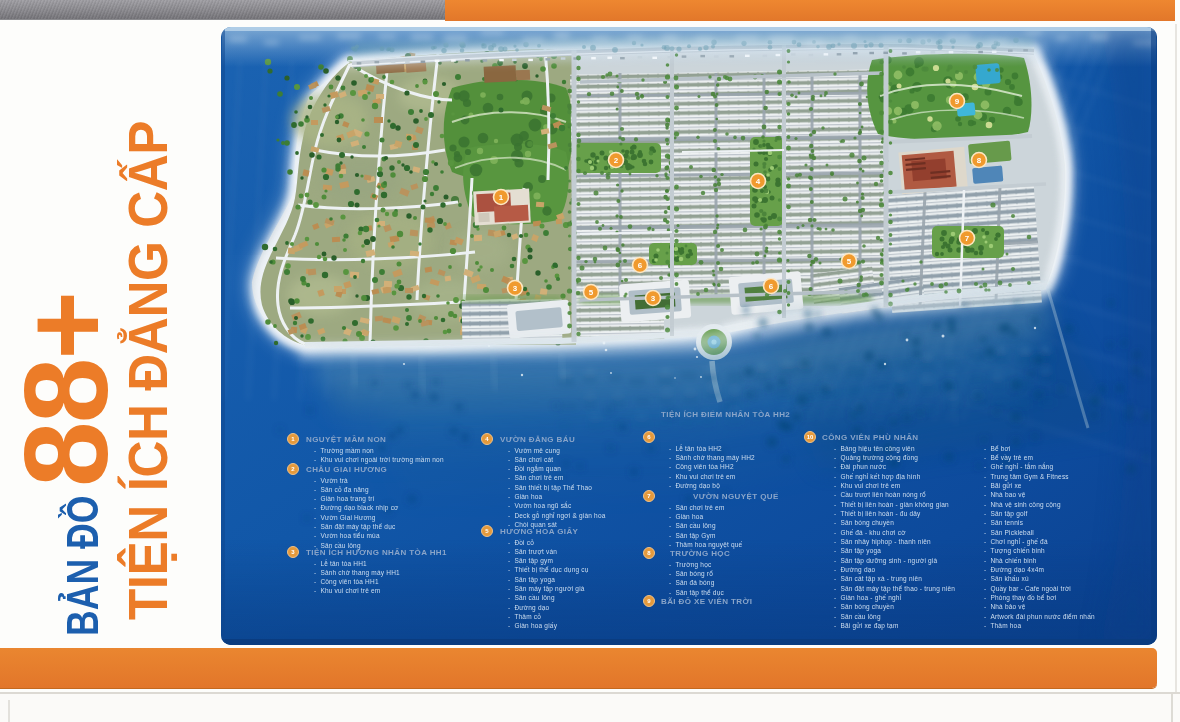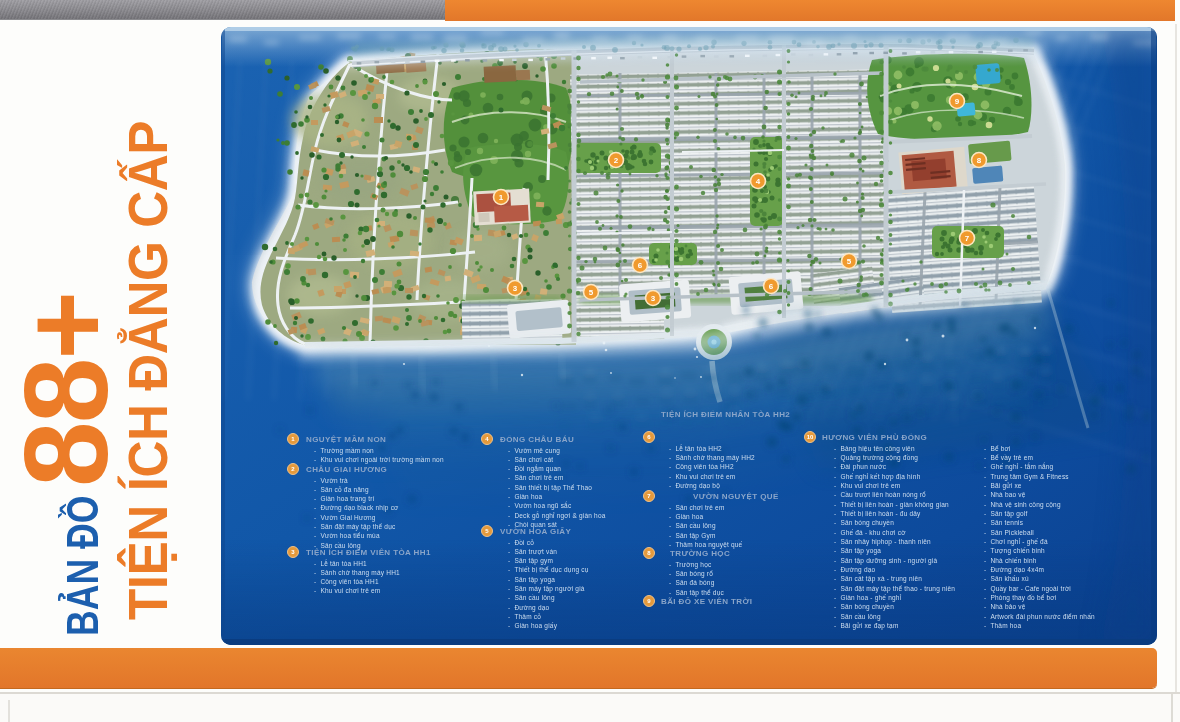--- a/index.html
+++ b/index.html
@@ -1782,38 +1782,38 @@
 <div class="lh" style="left:306px;top:465px">CHÂU GIAI HƯƠNG</div>
 <div class="li" style="left:314px;top:476.5px">-&nbsp;&nbsp;Vườn trà</div>
 <div class="li" style="left:314px;top:485.8px">-&nbsp;&nbsp;Sân cỏ đa năng</div>
 <div class="li" style="left:314px;top:495.1px">-&nbsp;&nbsp;Giàn hoa trang trí</div>
 <div class="li" style="left:314px;top:504.40000000000003px">-&nbsp;&nbsp;Đường dạo black nhịp cơ</div>
 <div class="li" style="left:314px;top:513.7px">-&nbsp;&nbsp;Vườn Giai Hương</div>
 <div class="li" style="left:314px;top:523.0px">-&nbsp;&nbsp;Sân đặt máy tập thể dục</div>
 <div class="li" style="left:314px;top:532.3px">-&nbsp;&nbsp;Vườn hoa tiểu mùa</div>
 <div class="li" style="left:314px;top:541.5999999999999px">-&nbsp;&nbsp;Sân cầu lông</div>
 <div class="lic" style="left:287px;top:546px">3</div>
-<div class="lh" style="left:306px;top:548px">TIỆN ÍCH ĐIỂM VIÊN TÒA HH1</div>
+<div class="lh" style="left:306px;top:548px">TIỆN ÍCH HƯƠNG NHẤN TÒA HH1</div>
 <div class="li" style="left:314px;top:559.5px">-&nbsp;&nbsp;Lễ tân tòa HH1</div>
 <div class="li" style="left:314px;top:568.8px">-&nbsp;&nbsp;Sảnh chờ thang máy HH1</div>
 <div class="li" style="left:314px;top:578.0999999999999px">-&nbsp;&nbsp;Công viên tòa HH1</div>
 <div class="li" style="left:314px;top:587.3999999999999px">-&nbsp;&nbsp;Khu vui chơi trẻ em</div>
 <div class="lic" style="left:481px;top:433px">4</div>
-<div class="lh" style="left:500px;top:435px">ĐỔNG CHÂU BÁU</div>
+<div class="lh" style="left:500px;top:435px">VƯỜN ĐẲNG BÁU</div>
 <div class="li" style="left:508px;top:446.5px">-&nbsp;&nbsp;Vườn mê cung</div>
 <div class="li" style="left:508px;top:455.8px">-&nbsp;&nbsp;Sân chơi cát</div>
 <div class="li" style="left:508px;top:465.1px">-&nbsp;&nbsp;Đồi ngắm quan</div>
 <div class="li" style="left:508px;top:474.40000000000003px">-&nbsp;&nbsp;Sân chơi trẻ em</div>
 <div class="li" style="left:508px;top:483.70000000000005px">-&nbsp;&nbsp;Sân thiết bị tập Thể Thao</div>
 <div class="li" style="left:508px;top:493.00000000000006px">-&nbsp;&nbsp;Giàn hoa</div>
 <div class="li" style="left:508px;top:502.30000000000007px">-&nbsp;&nbsp;Vườn hoa ngũ sắc</div>
 <div class="li" style="left:508px;top:511.6000000000001px">-&nbsp;&nbsp;Deck gỗ nghỉ ngơi &amp; giàn hoa</div>
 <div class="li" style="left:508px;top:520.9000000000001px">-&nbsp;&nbsp;Chòi quan sát</div>
 <div class="lic" style="left:481px;top:525px">5</div>
-<div class="lh" style="left:500px;top:527px">VƯỜN HOA GIẤY</div>
+<div class="lh" style="left:500px;top:527px">HƯƠNG HOA GIẤY</div>
 <div class="li" style="left:508px;top:538.5px">-&nbsp;&nbsp;Đồi cỏ</div>
 <div class="li" style="left:508px;top:547.8px">-&nbsp;&nbsp;Sân trượt ván</div>
 <div class="li" style="left:508px;top:557.0999999999999px">-&nbsp;&nbsp;Sân tập gym</div>
 <div class="li" style="left:508px;top:566.3999999999999px">-&nbsp;&nbsp;Thiết bị thể dục dụng cụ</div>
 <div class="li" style="left:508px;top:575.6999999999998px">-&nbsp;&nbsp;Sân tập yoga</div>
 <div class="li" style="left:508px;top:584.9999999999998px">-&nbsp;&nbsp;Sân máy tập người già</div>
 <div class="li" style="left:508px;top:594.2999999999997px">-&nbsp;&nbsp;Sân cầu lông</div>
 <div class="li" style="left:508px;top:603.5999999999997px">-&nbsp;&nbsp;Đường dạo</div>
 <div class="li" style="left:508px;top:612.8999999999996px">-&nbsp;&nbsp;Thảm cỏ</div>
 <div class="li" style="left:508px;top:622.1999999999996px">-&nbsp;&nbsp;Giàn hoa giấy</div>
@@ -1833,21 +1833,21 @@
 <div class="li" style="left:669px;top:541.0999999999999px">-&nbsp;&nbsp;Thảm hoa nguyệt quế</div>
 <div class="lic" style="left:643px;top:547px">8</div>
 <div class="lh" style="left:670px;top:549px">TRƯỜNG HỌC</div>
 <div class="li" style="left:669px;top:560.5px">-&nbsp;&nbsp;Trường học</div>
 <div class="li" style="left:669px;top:569.9px">-&nbsp;&nbsp;Sân bóng rổ</div>
 <div class="li" style="left:669px;top:579.3px">-&nbsp;&nbsp;Sân đá bóng</div>
 <div class="li" style="left:669px;top:588.6999999999999px">-&nbsp;&nbsp;Sân tập thể dục</div>
 <div class="lic" style="left:643px;top:595px">9</div>
 <div class="lh" style="left:661px;top:597px">BÃI ĐỖ XE VIÊN TRỜI</div>
 <div class="lic" style="left:804px;top:431px">10</div>
-<div class="lh" style="left:822px;top:433px">HƯƠNG VIÊN PHÙ ĐỔNG</div>
+<div class="lh" style="left:822px;top:433px">CÔNG VIÊN PHÙ NHẤN</div>
 <div class="li" style="left:834px;top:444.5px">-&nbsp;&nbsp;Bảng hiệu tên công viên</div>
 <div class="li" style="left:834px;top:453.85px">-&nbsp;&nbsp;Quảng trường cộng đồng</div>
 <div class="li" style="left:834px;top:463.20000000000005px">-&nbsp;&nbsp;Đài phun nước</div>
 <div class="li" style="left:834px;top:472.55000000000007px">-&nbsp;&nbsp;Ghế nghỉ kết hợp địa hình</div>
 <div class="li" style="left:834px;top:481.9000000000001px">-&nbsp;&nbsp;Khu vui chơi trẻ em</div>
 <div class="li" style="left:834px;top:491.2500000000001px">-&nbsp;&nbsp;Cầu trượt liên hoàn nóng rổ</div>
 <div class="li" style="left:834px;top:500.60000000000014px">-&nbsp;&nbsp;Thiết bị liên hoàn - giàn không gian</div>
 <div class="li" style="left:834px;top:509.95000000000016px">-&nbsp;&nbsp;Thiết bị liên hoàn - đu dây</div>
 <div class="li" style="left:834px;top:519.3000000000002px">-&nbsp;&nbsp;Sân bóng chuyền</div>
 <div class="li" style="left:834px;top:528.6500000000002px">-&nbsp;&nbsp;Ghế đá - khu chơi cờ</div>

